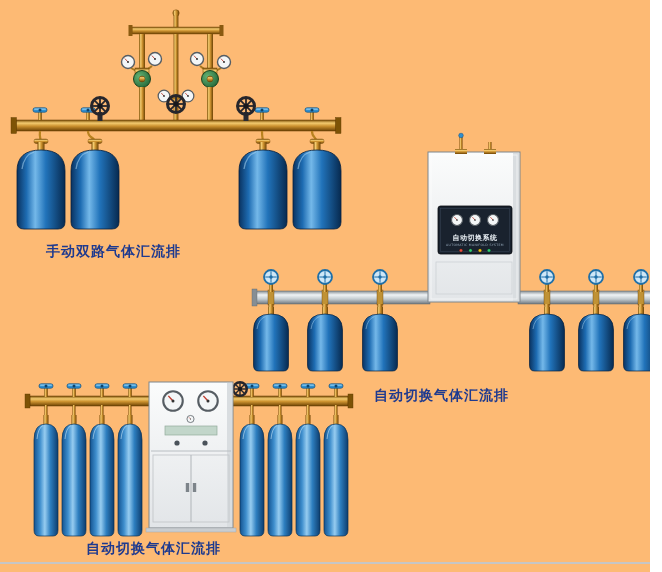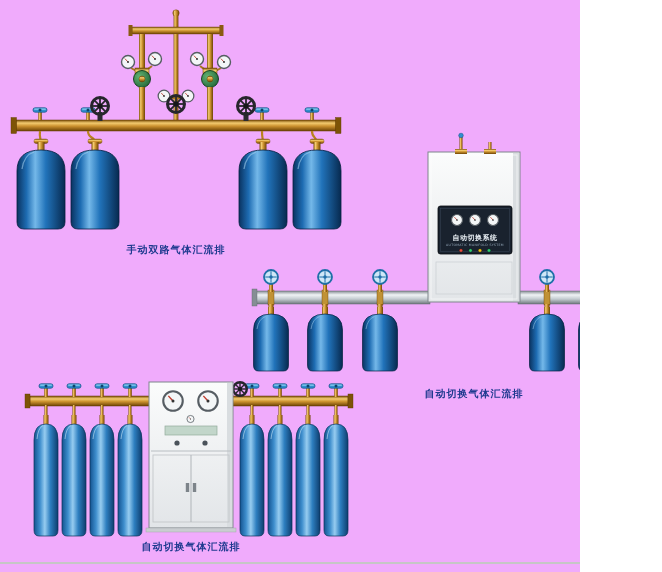--- a/index.html
+++ b/index.html
@@ -1,24 +1,24 @@
 <!DOCTYPE html>
 <html><head>
 <meta charset="utf-8">
 <style>
   html,body{margin:0;padding:0;background:#ffffff;}
   #stage{
-    position:relative;width:580px;height:572px;background:#f0abfc;overflow:hidden;
+    position:relative;width:650px;height:572px;background:#fdba74;overflow:hidden;
     font-family:"DejaVu Sans","Liberation Sans",sans-serif;
   }
   #stage svg{position:absolute;top:0;left:0;}
   svg text{font-family:"DejaVu Sans","Liberation Sans",sans-serif;}
   .caption{
-    position:absolute;text-align:center;
-    font-size:10px;font-weight:bold;color:#1e3a8f;letter-spacing:1px;
+    position:absolute;
+    font-size:14px;font-weight:bold;color:#1e3a8f;letter-spacing:1px;
     white-space:nowrap;
   }
   #caption-1{top:243px;left:46px;width:260px;}
   #caption-2{top:387px;left:374px;width:200px;}
   #caption-3{top:540px;left:86px;width:210px;}
   #bottom-rule{position:absolute;top:562px;left:0;width:662px;height:2px;background:#c6c6c6;}
 </style>
 </head>
 <body>
 

